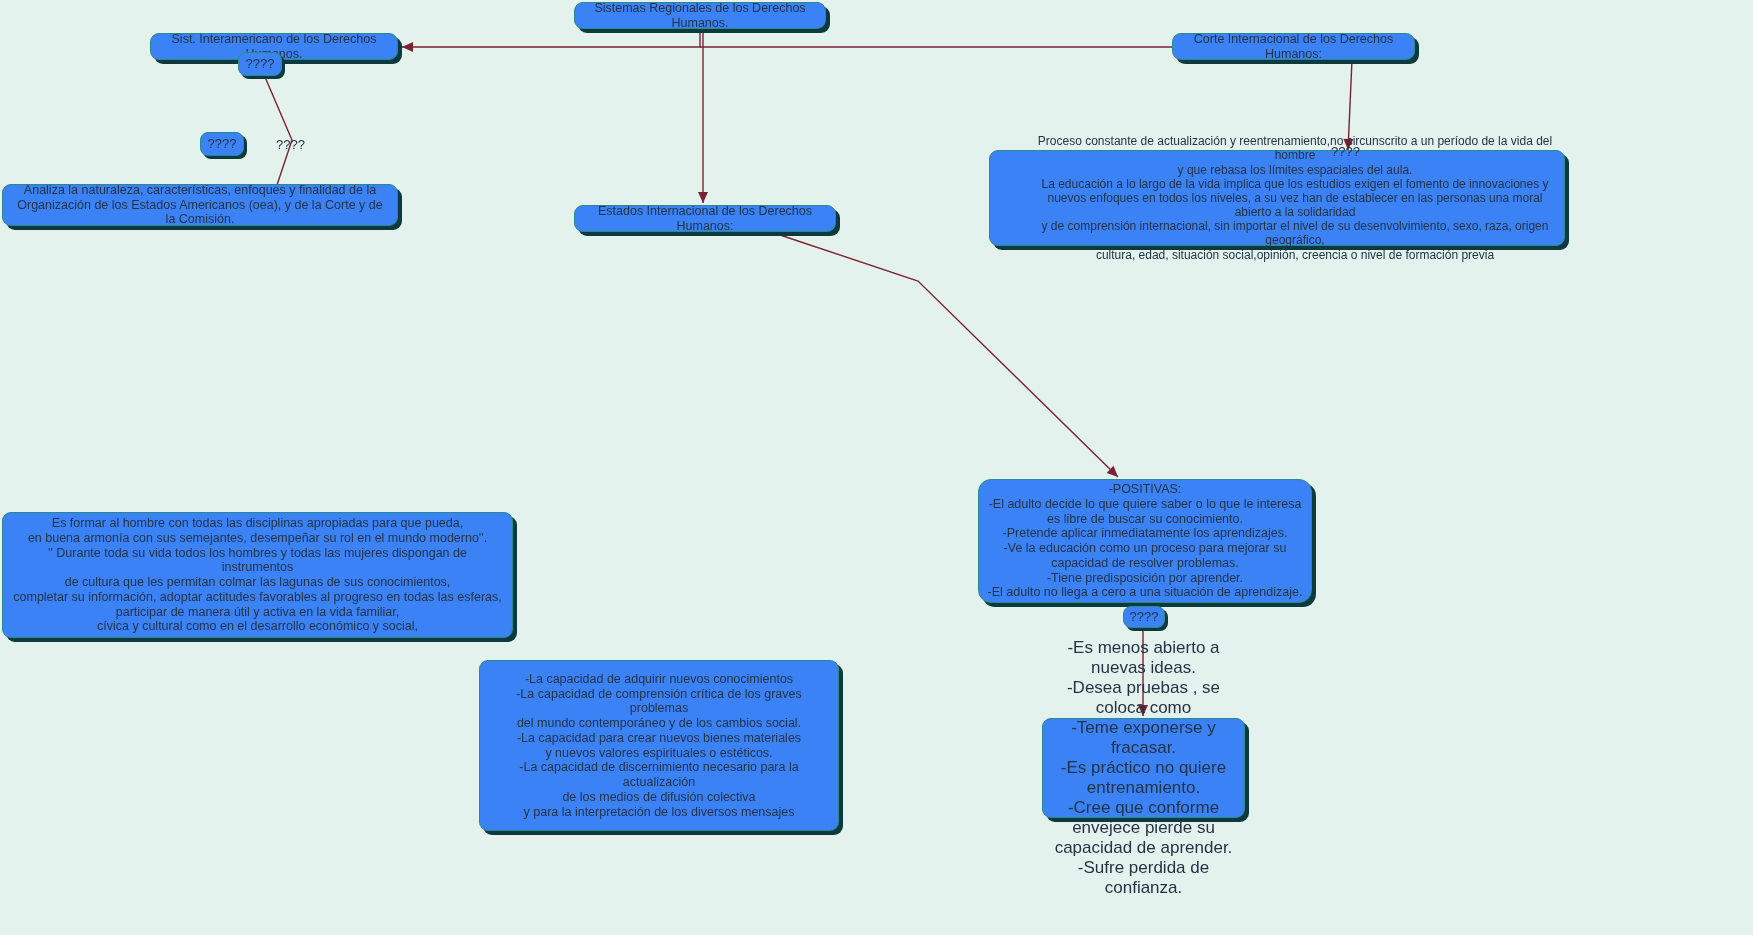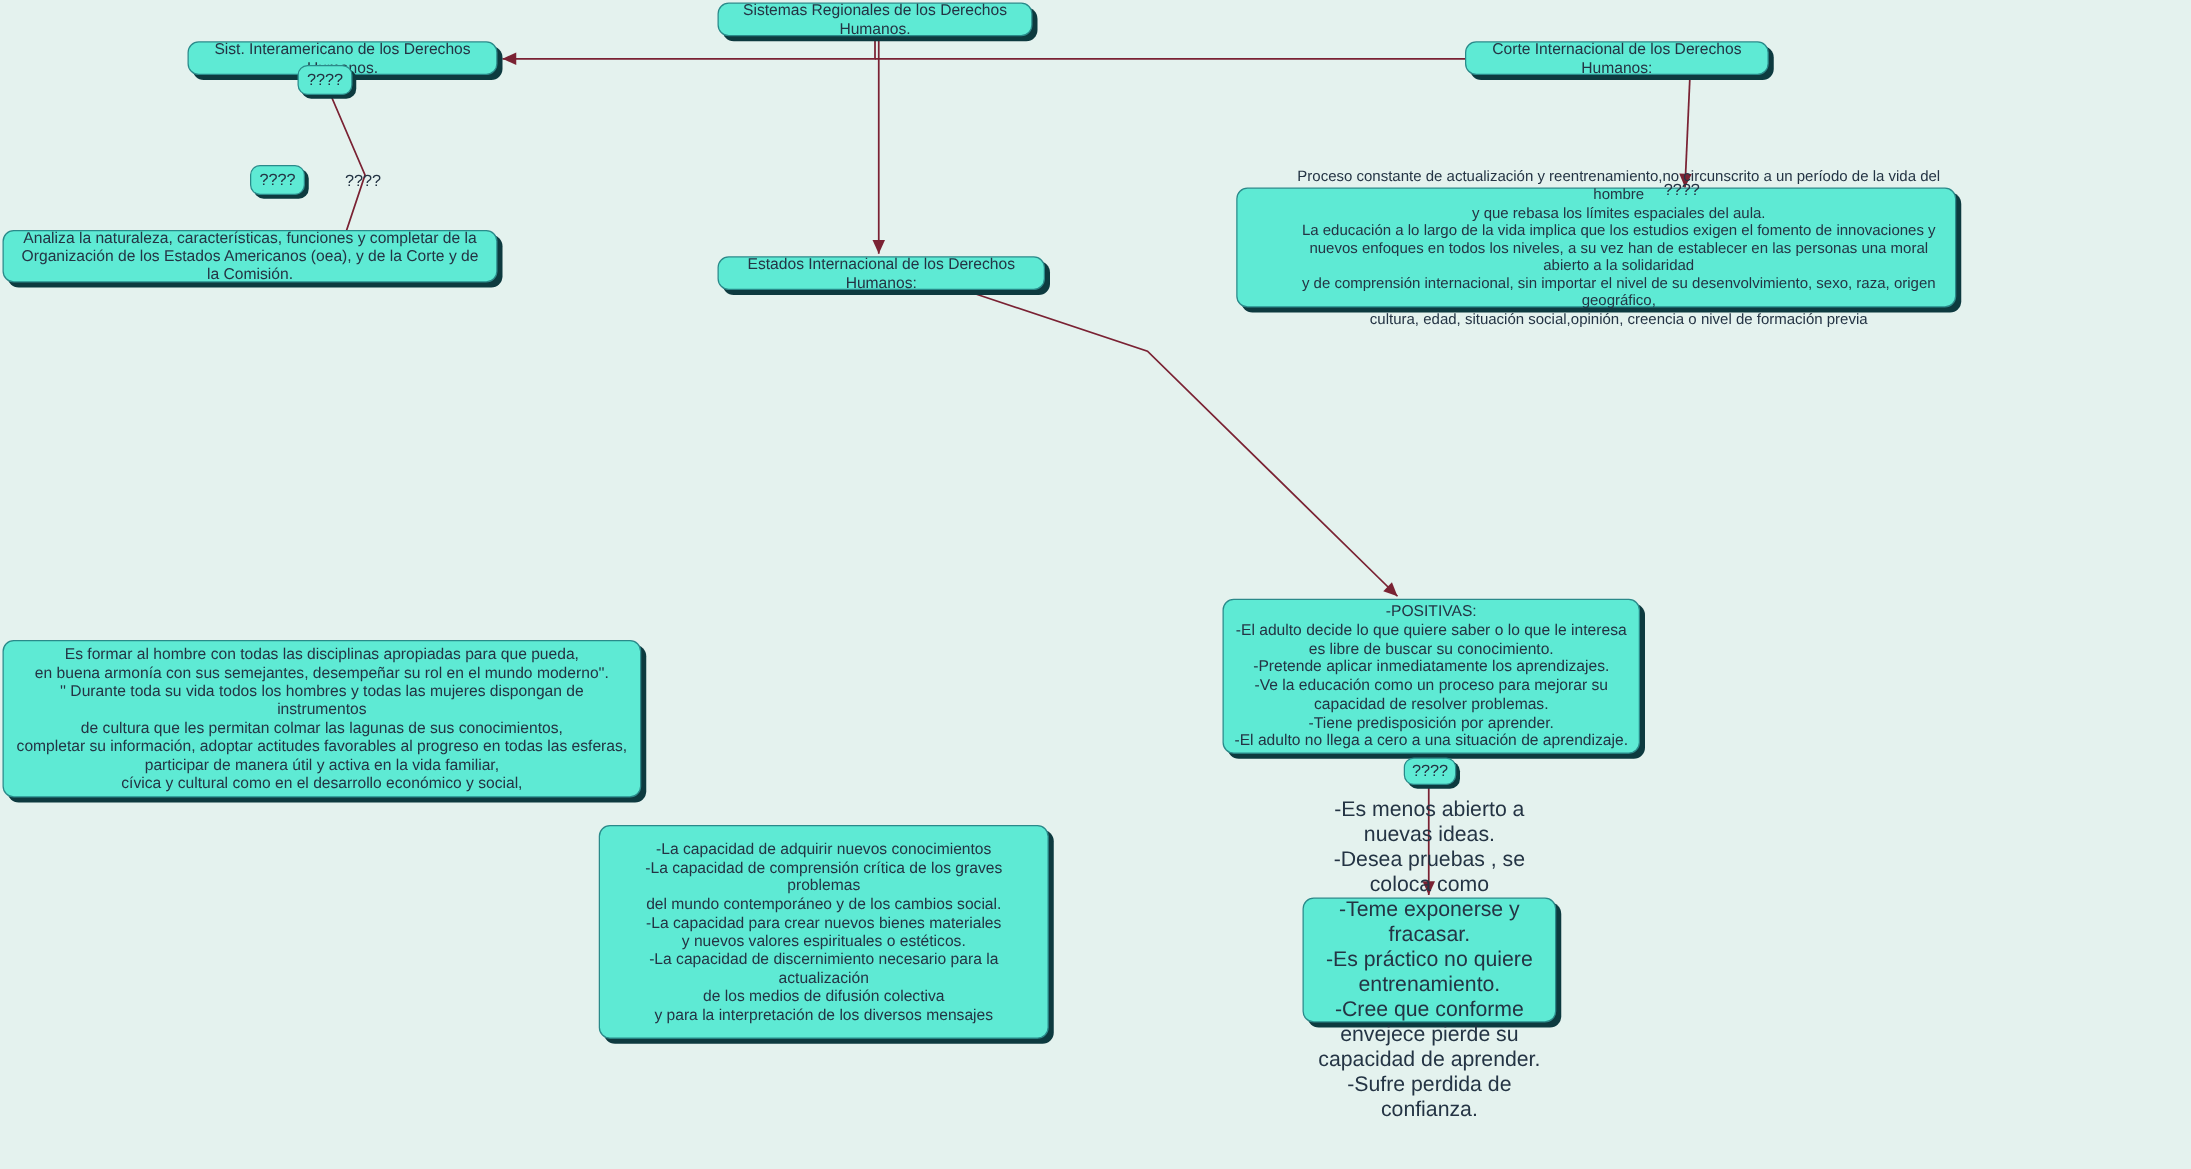--- a/index.html
+++ b/index.html
@@ -19,21 +19,21 @@
   svg.links {
     position: absolute;
     left: 0; top: 0;
     width: 1753px;
     height: 935px;
     pointer-events: none;
   }
   .node {
     position: absolute;
     box-sizing: border-box;
-    background: #5eead4;
+    background: #3b82f6;
     border: 1.6px solid #2a8a8a;
     border-radius: 9px;
     box-shadow: 4px 4px 0 0 #0d3a3f;
     color: #243444;
     display: flex;
     align-items: center;
     justify-content: center;
     text-align: center;
     line-height: 1.18;
     padding: 3px 8px;
@@ -74,36 +74,36 @@
       <polygon points="0,0 -11,-5 -11,5" fill="#7a2233" transform="translate(1118,477) rotate(44)"></polygon>
       <path d="M 1143 603 L 1143 716" stroke="#7a2233" stroke-width="1.4" fill="none"></path>
       <polygon points="0,0 -11,-5 -11,5" fill="#7a2233" transform="translate(1143,716) rotate(90)"></polygon>
     </svg>
 
   <div id="node-layer">
       <div class="node small" style="left: 574px; top: 2px; width: 252px; height: 27px; font-size: 12.5px;">Sistemas Regionales de los Derechos Humanos.</div>
       <div class="node small" style="left: 150px; top: 33px; width: 248px; height: 27px; font-size: 12.5px;">Sist. Interamericano de los Derechos Humanos.</div>
       <div class="node small" style="left: 1172px; top: 33px; width: 243px; height: 27px; font-size: 12.5px;">Corte Internacional de los Derechos Humanos:</div>
       <div class="node small" style="left: 574px; top: 205px; width: 262px; height: 27px; font-size: 12.5px;">Estados Internacional de los Derechos Humanos:</div>
-      <div class="node small" style="left: 2px; top: 184px; width: 396px; height: 42px; font-size: 12.5px;">Analiza la naturaleza, características, funciones y completar de la
+      <div class="node small" style="left: 2px; top: 184px; width: 396px; height: 42px; font-size: 12.5px;">Analiza la naturaleza, características, enfoques y finalidad de la
 Organización de los Estados Americanos (oea), y de la Corte y de la Comisión.</div>
       <div class="node small" style="left: 989px; top: 150px; width: 576px; height: 96px; font-size: 12px; padding-left: 44px;">Proceso constante de actualización y reentrenamiento,no circunscrito a un período de la vida del hombre
 y que rebasa los límites espaciales del aula.
 La educación a lo largo de la vida implica que los estudios exigen el fomento de innovaciones y
 nuevos enfoques en todos los niveles, a su vez han de establecer en las personas una moral abierto a la solidaridad
 y de comprensión internacional, sin importar el nivel de su desenvolvimiento, sexo, raza, origen geográfico,
 cultura,  edad, situación social,opinión, creencia o nivel de formación previa</div>
       <div class="node small" style="left: 2px; top: 512px; width: 511px; height: 126px; font-size: 12.5px;">Es formar al hombre con todas las disciplinas apropiadas para que pueda,
 en buena armonía con sus semejantes, desempeñar su rol en el mundo moderno''.
 '' Durante toda su vida todos los hombres y todas las mujeres dispongan de instrumentos
 de cultura que les permitan colmar las lagunas de sus conocimientos,
 completar su información, adoptar actitudes favorables al progreso en todas las esferas,
 participar de manera útil y  activa en la vida familiar,
 cívica y cultural como en el desarrollo económico y social,</div>
-      <div class="node small" style="left: 978px; top: 479px; width: 334px; height: 124px; font-size: 12.5px;">-POSITIVAS:
+      <div class="node small" style="left: 978px; top: 479px; width: 334px; height: 124px; font-size: 12.5px; border-radius: 13px;">-POSITIVAS:
 -El adulto decide lo que quiere saber o lo que le interesa
 es libre de buscar su conocimiento.
 -Pretende aplicar inmediatamente los aprendizajes.
 -Ve la educación como un proceso para mejorar su
 capacidad de resolver problemas.
 -Tiene predisposición por aprender.
 -El adulto no llega a cero a una situación de aprendizaje.</div>
       <div class="node small" style="left: 458px; top: 660px; width: 360px; height: 171px; font-size: 12.5px; margin-left: 21px;">-La capacidad de adquirir nuevos conocimientos
 -La capacidad de comprensión crítica de los graves problemas
 del mundo contemporáneo y de los cambios social.

